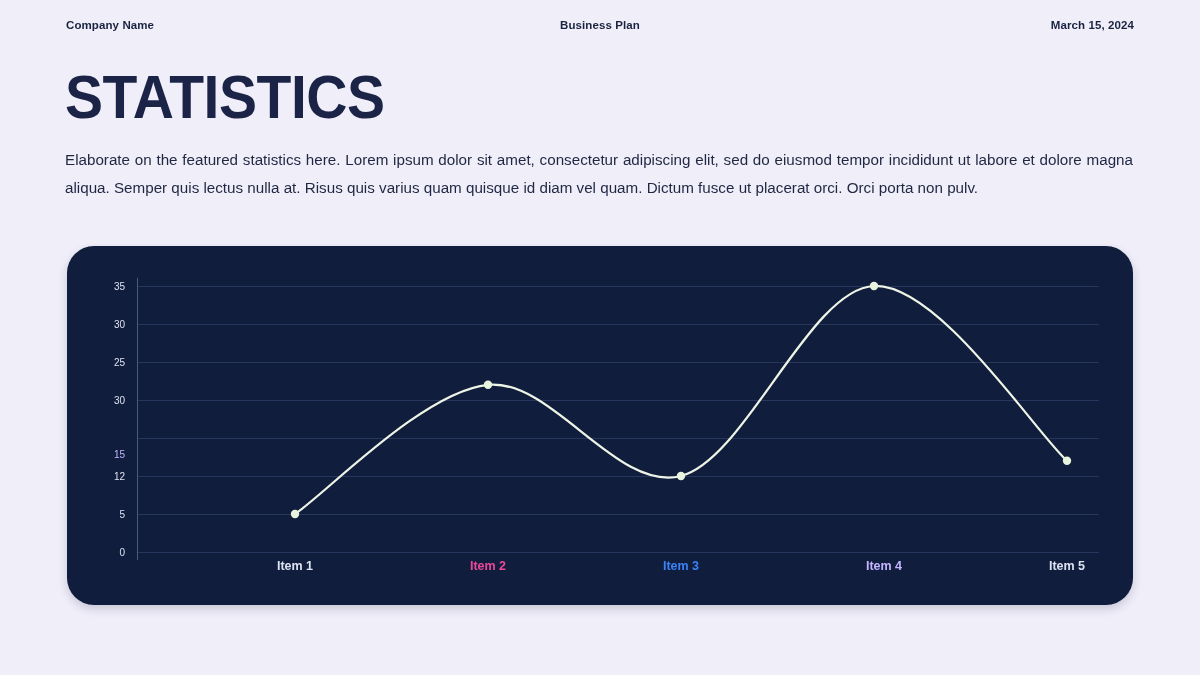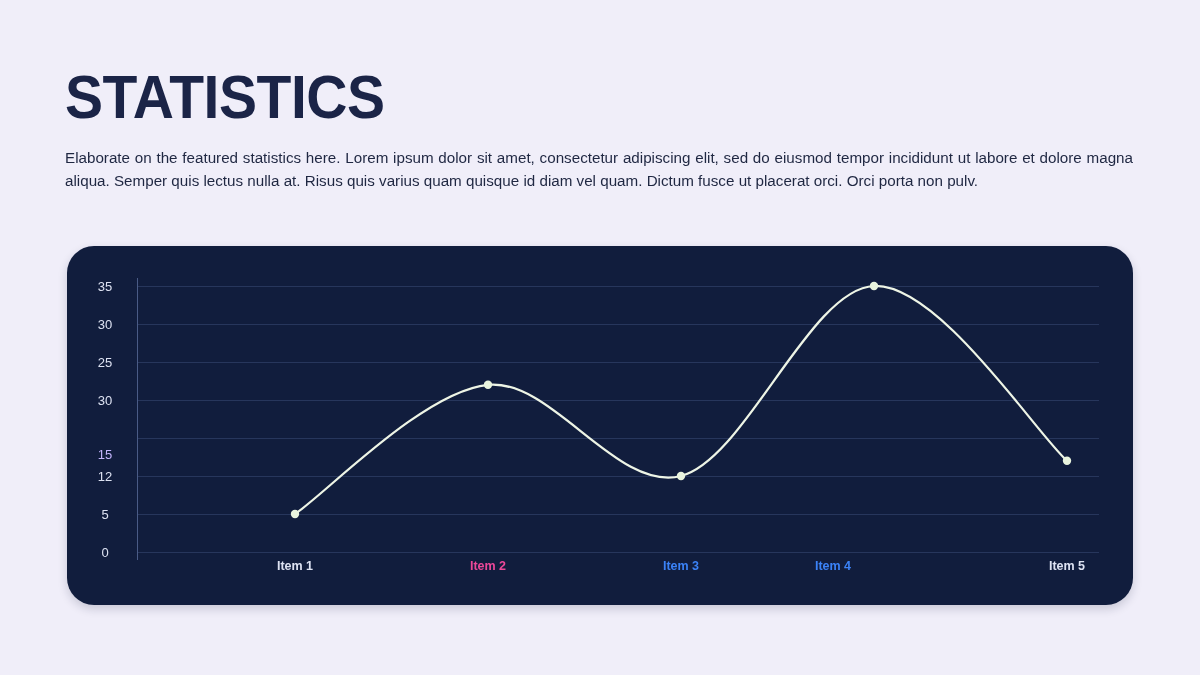--- a/index.html
+++ b/index.html
@@ -60,21 +60,21 @@
   }
 
   
   .body-copy {
     position: absolute;
     top: 146px;
     left: 65px;
     width: 1068px;
     margin: 0;
     font-size: 15.2px;
-    line-height: 23px;
+    line-height: 28px;
     color: #1f2742;
     text-align: justify;
     text-justify: inter-word;
   }
 
   
   .chart-card {
     position: absolute;
     left: 67px;
     top: 246px;
@@ -111,22 +111,22 @@
     left: 70px;
     top: 32px;
     width: 1px;
     height: 282px;
     background: #4a5b86;
   }
   .ytick {
     position: absolute;
     right: 0;
     width: 40px;
-    text-align: center;
-    font-size: 13px;
+    text-align: right;
+    font-size: 10px;
     color: #d7ddf0;
     transform: translateY(-50%);
     white-space: nowrap;
   }
   .ytick-wrap {
     position: absolute;
     left: 0;
     top: 0;
     width: 58px;
     height: 100%;
@@ -144,20 +144,25 @@
     position: absolute;
     left: 0;
     top: 0;
   }
 </style>
 </head>
 <body>
 
 <div class="slide">
 
+  <div class="slide-header">
+    <div class="hdr-text hdr-left">Company Name</div>
+    <div class="hdr-text hdr-center">Business Plan</div>
+    <div class="hdr-text hdr-right">March 15, 2024</div>
+  </div>
 
   <h1 class="page-title">STATISTICS</h1>
 
   <p class="body-copy">Elaborate on the featured statistics here. Lorem ipsum dolor sit amet, consectetur adipiscing elit, sed do eiusmod tempor incididunt ut labore et dolore magna aliqua. Semper quis lectus nulla at. Risus quis varius quam quisque id diam vel quam. Dictum fusce ut placerat orci. Orci porta non pulv.</p>
 
   <div class="chart-card">
     <div class="chart-inner">
 
       <div class="gridlines" id="gridlines">
           <div class="gridline" style="top: 306px; background: rgb(39, 54, 92);"></div>
@@ -187,19 +192,19 @@
           <circle cx="421" cy="138.8" r="4.2" fill="#e9f4de"></circle>
           <circle cx="614" cy="230" r="4.2" fill="#e9f4de"></circle>
           <circle cx="807" cy="40" r="4.2" fill="#e9f4de"></circle>
           <circle cx="1000" cy="214.8" r="4.2" fill="#e9f4de"></circle>
         </svg>
 
       <div id="xticks">
           <div class="xtick" style="left: 228px; color: rgb(221, 226, 242);">Item 1</div>
           <div class="xtick" style="left: 421px; color: #ec4899;">Item 2</div>
           <div class="xtick" style="left: 614px; color: #3b82f6;">Item 3</div>
-          <div class="xtick" style="left: 766px; color: #3b82f6;">Item 4</div>
+          <div class="xtick" style="left: 817px; color: #c4b5fd;">Item 4</div>
           <div class="xtick" style="left: 1000px; color: rgb(221, 226, 242);">Item 5</div>
         </div>
     </div>
   </div>
 
 </div>
 
 </body></html>

